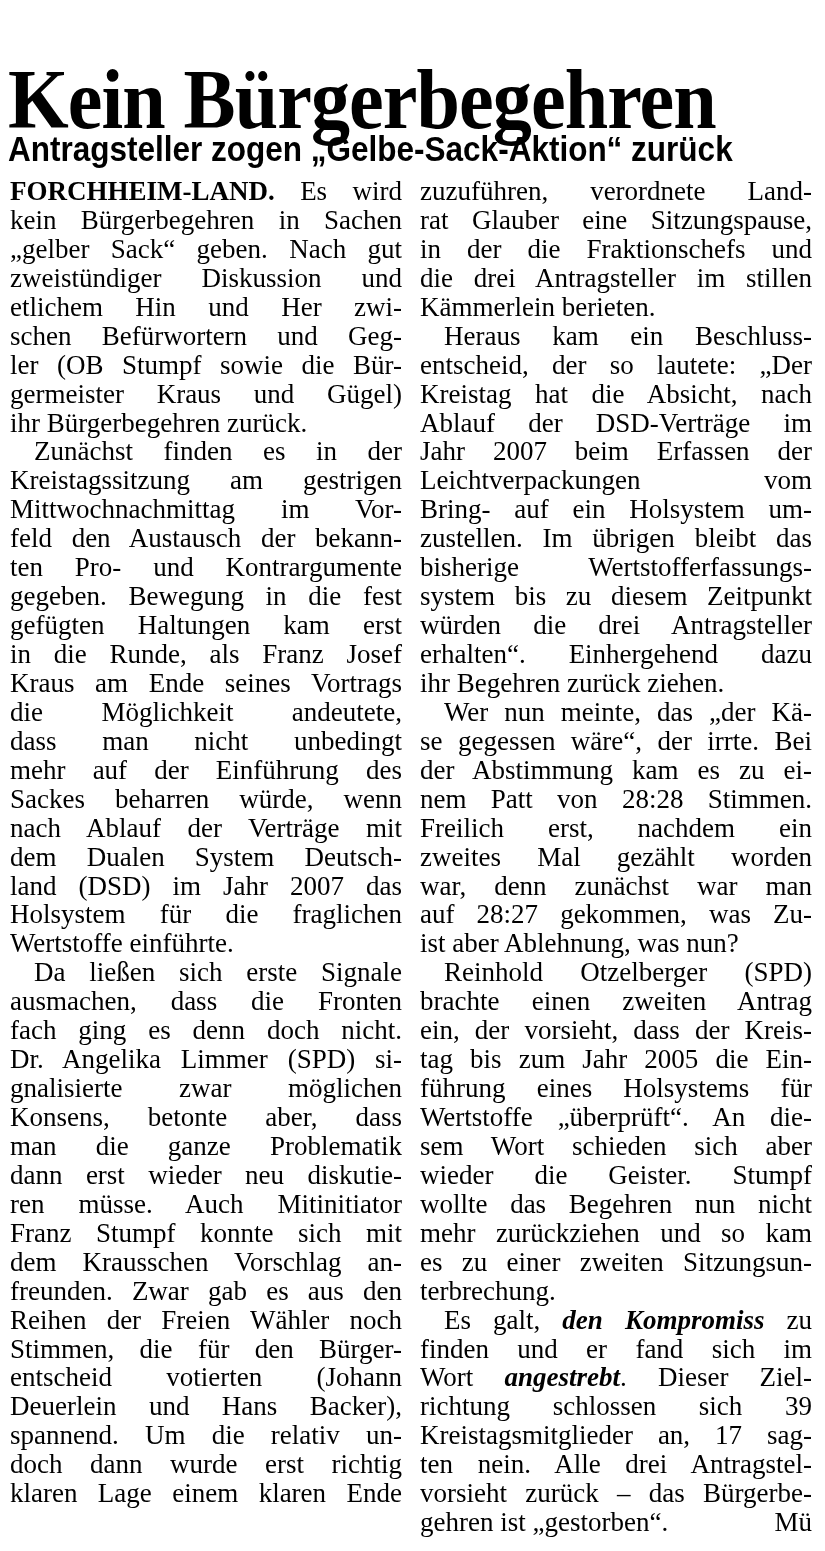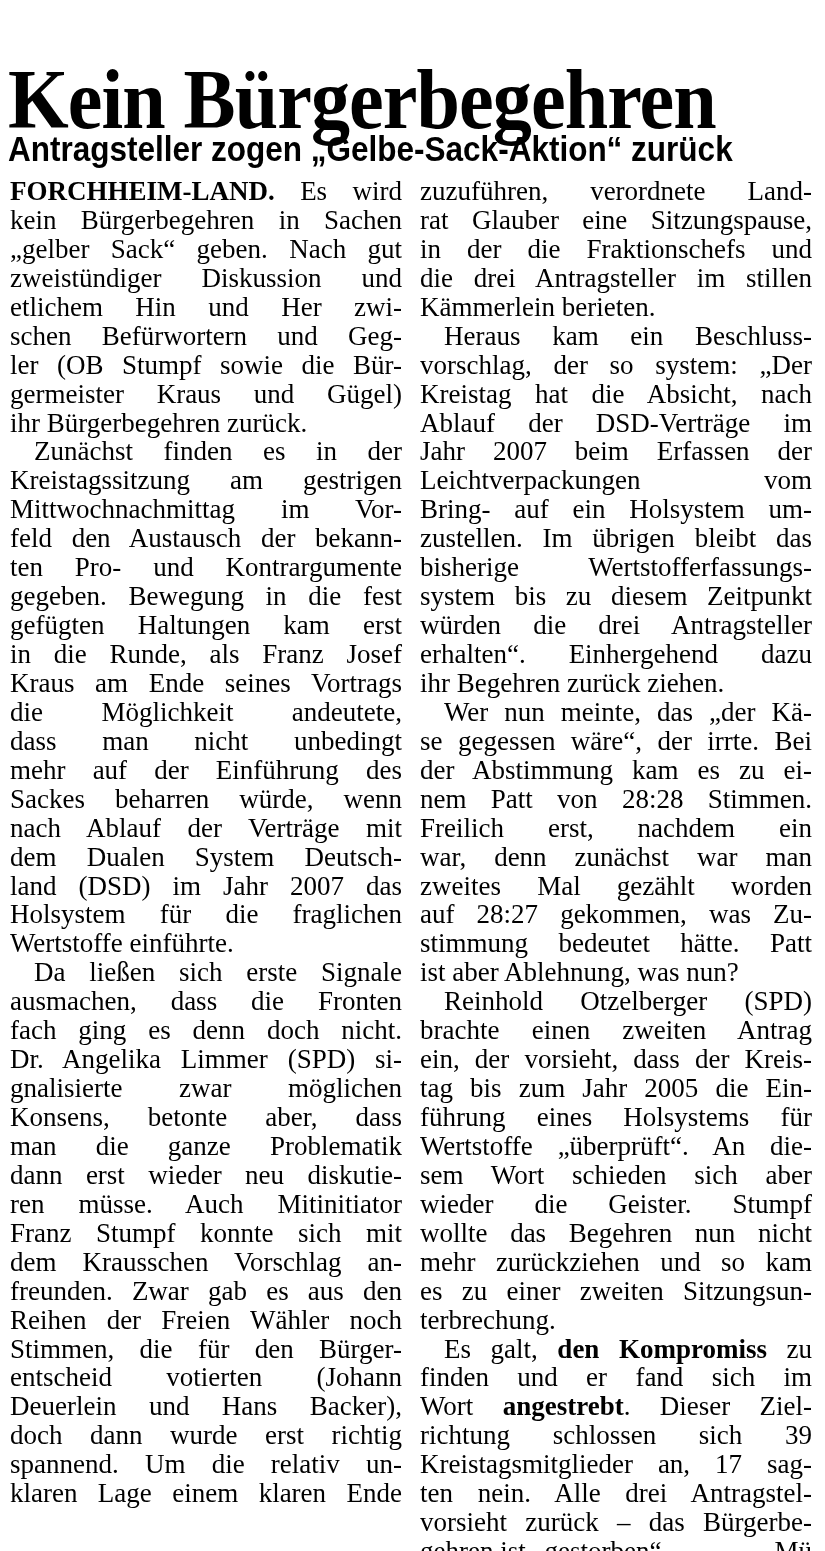--- a/index.html
+++ b/index.html
@@ -25,21 +25,21 @@
     .col-left { left: 10px; }
     .col-right { left: 420px; width: 392px; }
     .line {
       display: block; height: 28.95px; white-space: nowrap;
       text-align: justify; text-align-last: justify;
       overflow: visible;
     }
     .line.last { text-align-last: left; }
     .line.indent { padding-left: 24px; }
     .dateline { font-weight: bold; }
-    .em { font-weight: bold; }
+    .em { font-weight: bold; font-style: italic; }
     .sig { float: right; }
   </style>
 </head>
 <body>
 
 <h1 class="headline">Kein Bürgerbegehren</h1>
 <h2 class="subhead">Antragsteller zogen „Gelbe-Sack-Aktion“ zurück</h2>
 
 <div class="col col-left" id="col-left">
     <span class="line"><span class="dateline">FORCHHEIM-LAND.</span> Es wird</span>
@@ -78,52 +78,51 @@
     <span class="line">man die ganze Problematik</span>
     <span class="line">dann erst wieder neu diskutie-</span>
     <span class="line">ren müsse. Auch Mitinitiator</span>
     <span class="line">Franz Stumpf konnte sich mit</span>
     <span class="line">dem Krausschen Vorschlag an-</span>
     <span class="line">freunden. Zwar gab es aus den</span>
     <span class="line">Reihen der Freien Wähler noch</span>
     <span class="line">Stimmen, die für den Bürger-</span>
     <span class="line">entscheid votierten (Johann</span>
     <span class="line">Deuerlein und Hans Backer),</span>
+    <span class="line">spannend. Um die relativ un-</span>
     <span class="line">doch dann wurde erst richtig</span>
-    <span class="line">spannend. Um die relativ un-</span>
     <span class="line">klaren Lage einem klaren Ende</span>
   </div>
 <div class="col col-right" id="col-right">
     <span class="line">zuzuführen, verordnete Land-</span>
     <span class="line">rat Glauber eine Sitzungspause,</span>
     <span class="line">in der die Fraktionschefs und</span>
     <span class="line">die drei Antragsteller im stillen</span>
     <span class="line last">Kämmerlein berieten.</span>
     <span class="line indent">Heraus kam ein Beschluss-</span>
-    <span class="line">vorschlag, der so system: „Der</span>
+    <span class="line">entscheid, der so lautete: „Der</span>
     <span class="line">Kreistag hat die Absicht, nach</span>
     <span class="line">Ablauf der DSD-Verträge im</span>
     <span class="line">Jahr 2007 beim Erfassen der</span>
     <span class="line">Leichtverpackungen vom</span>
     <span class="line">Bring- auf ein Holsystem um-</span>
     <span class="line">zustellen. Im übrigen bleibt das</span>
     <span class="line">bisherige Wertstofferfassungs-</span>
     <span class="line">system bis zu diesem Zeitpunkt</span>
     <span class="line">würden die drei Antragsteller</span>
     <span class="line">erhalten“. Einhergehend dazu</span>
     <span class="line last">ihr Begehren zurück ziehen.</span>
     <span class="line indent">Wer nun meinte, das „der Kä-</span>
     <span class="line">se gegessen wäre“, der irrte. Bei</span>
     <span class="line">der Abstimmung kam es zu ei-</span>
     <span class="line">nem Patt von 28:28 Stimmen.</span>
     <span class="line">Freilich erst, nachdem ein</span>
+    <span class="line">zweites Mal gezählt worden</span>
     <span class="line">war, denn zunächst war man</span>
-    <span class="line">zweites Mal gezählt worden</span>
     <span class="line">auf 28:27 gekommen, was Zu-</span>
-    <span class="line">stimmung bedeutet hätte. Patt</span>
     <span class="line last">ist aber Ablehnung, was nun?</span>
     <span class="line indent">Reinhold Otzelberger (SPD)</span>
     <span class="line">brachte einen zweiten Antrag</span>
     <span class="line">ein, der vorsieht, dass der Kreis-</span>
     <span class="line">tag bis zum Jahr 2005 die Ein-</span>
     <span class="line">führung eines Holsystems für</span>
     <span class="line">Wertstoffe „überprüft“. An die-</span>
     <span class="line">sem Wort schieden sich aber</span>
     <span class="line">wieder die Geister. Stumpf</span>
     <span class="line">wollte das Begehren nun nicht</span>

